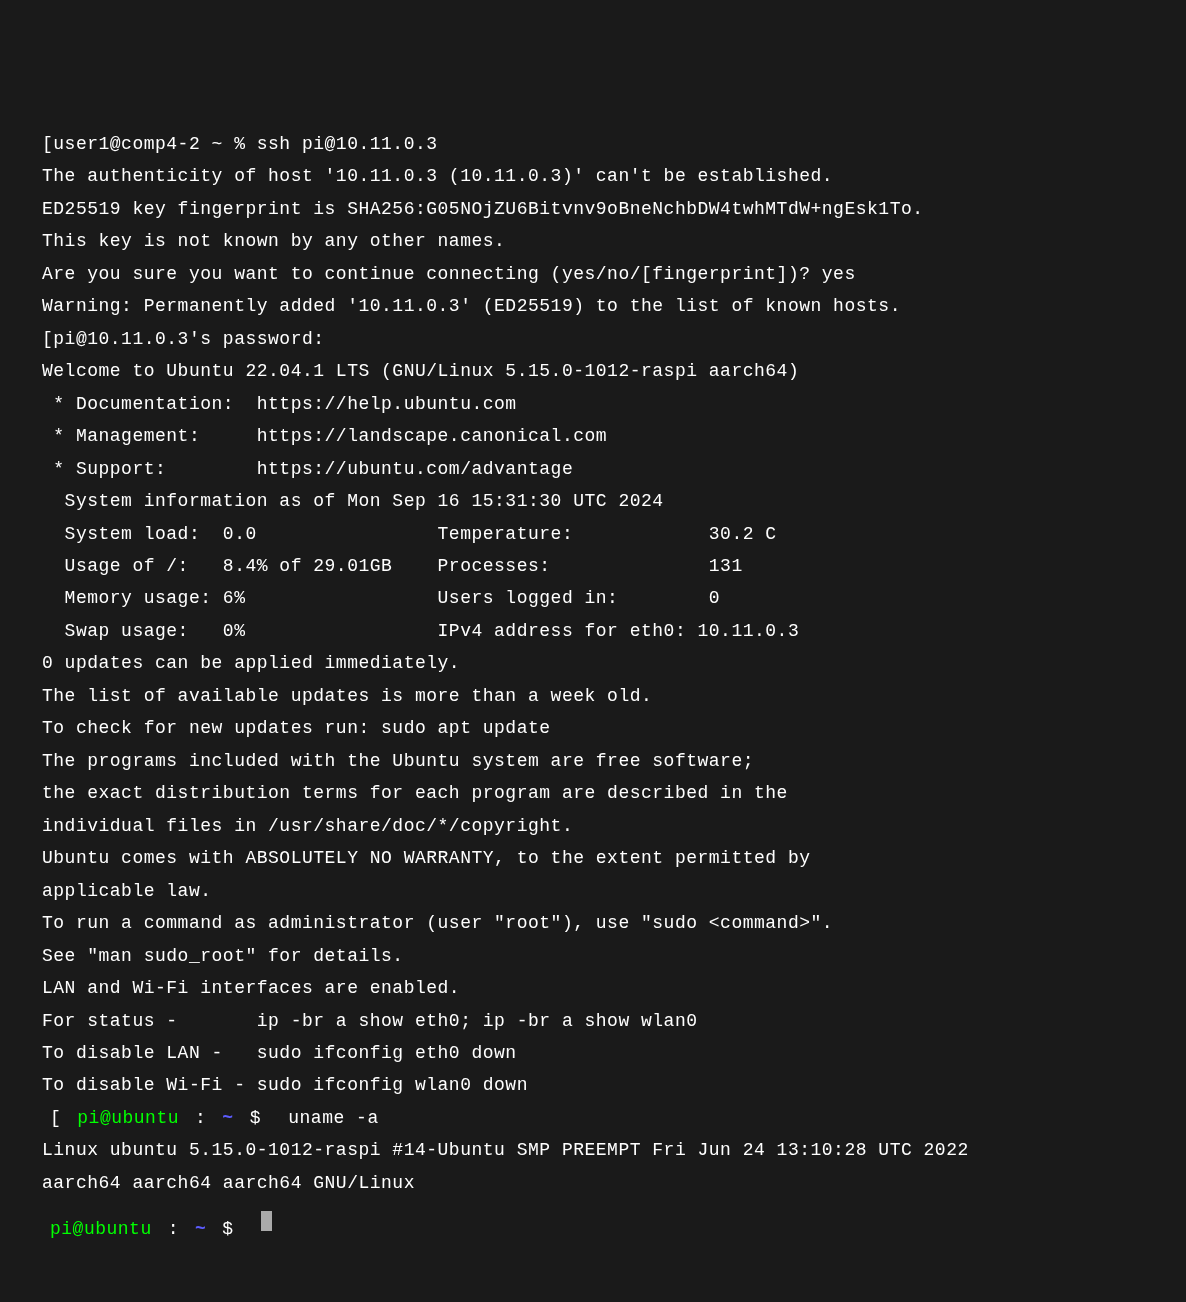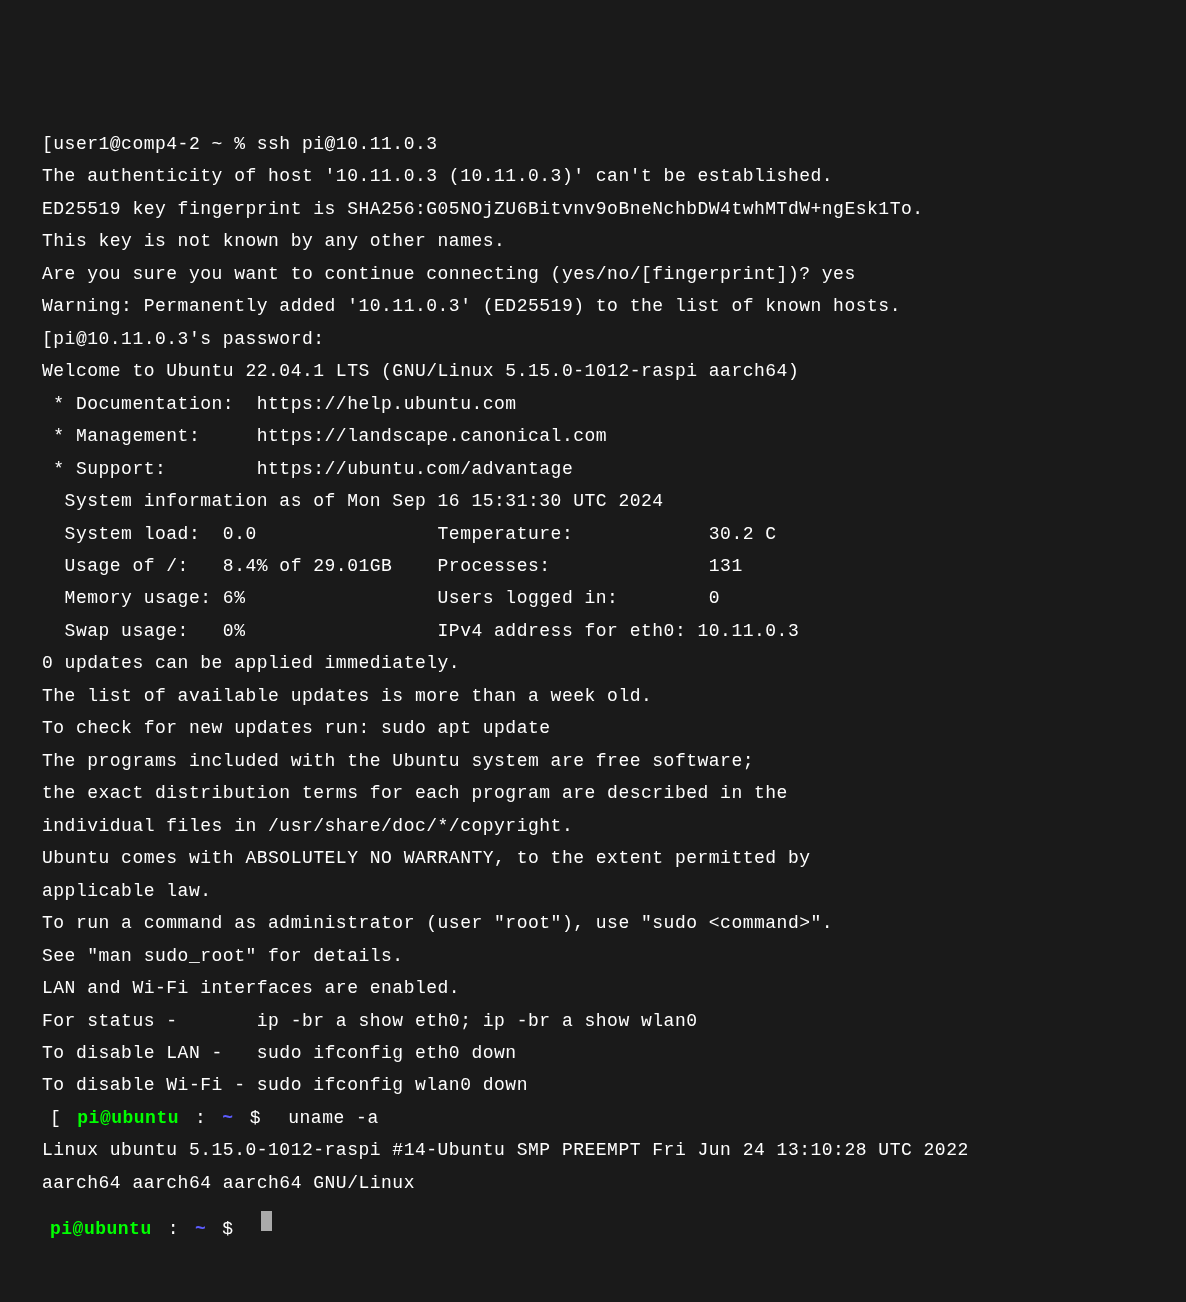--- a/index.html
+++ b/index.html
@@ -13,21 +13,21 @@
       font-family: 'Menlo', 'Monaco', 'Courier New', monospace;
       font-size: 18px;
       line-height: 1.36;
       padding: 10px;
       letter-spacing: 0.5px;
       white-space: pre;
       overflow-x: hidden;
     }
     .green {
       color: #00ff00;
-      font-weight: bold;
+      font-weight: normal;
     }
     .blue {
       color: #5c5cff;
       font-weight: bold;
     }
     .cursor {
       display: inline-block;
       width: 11px;
       height: 20px;
       background: #aaaaaa;

